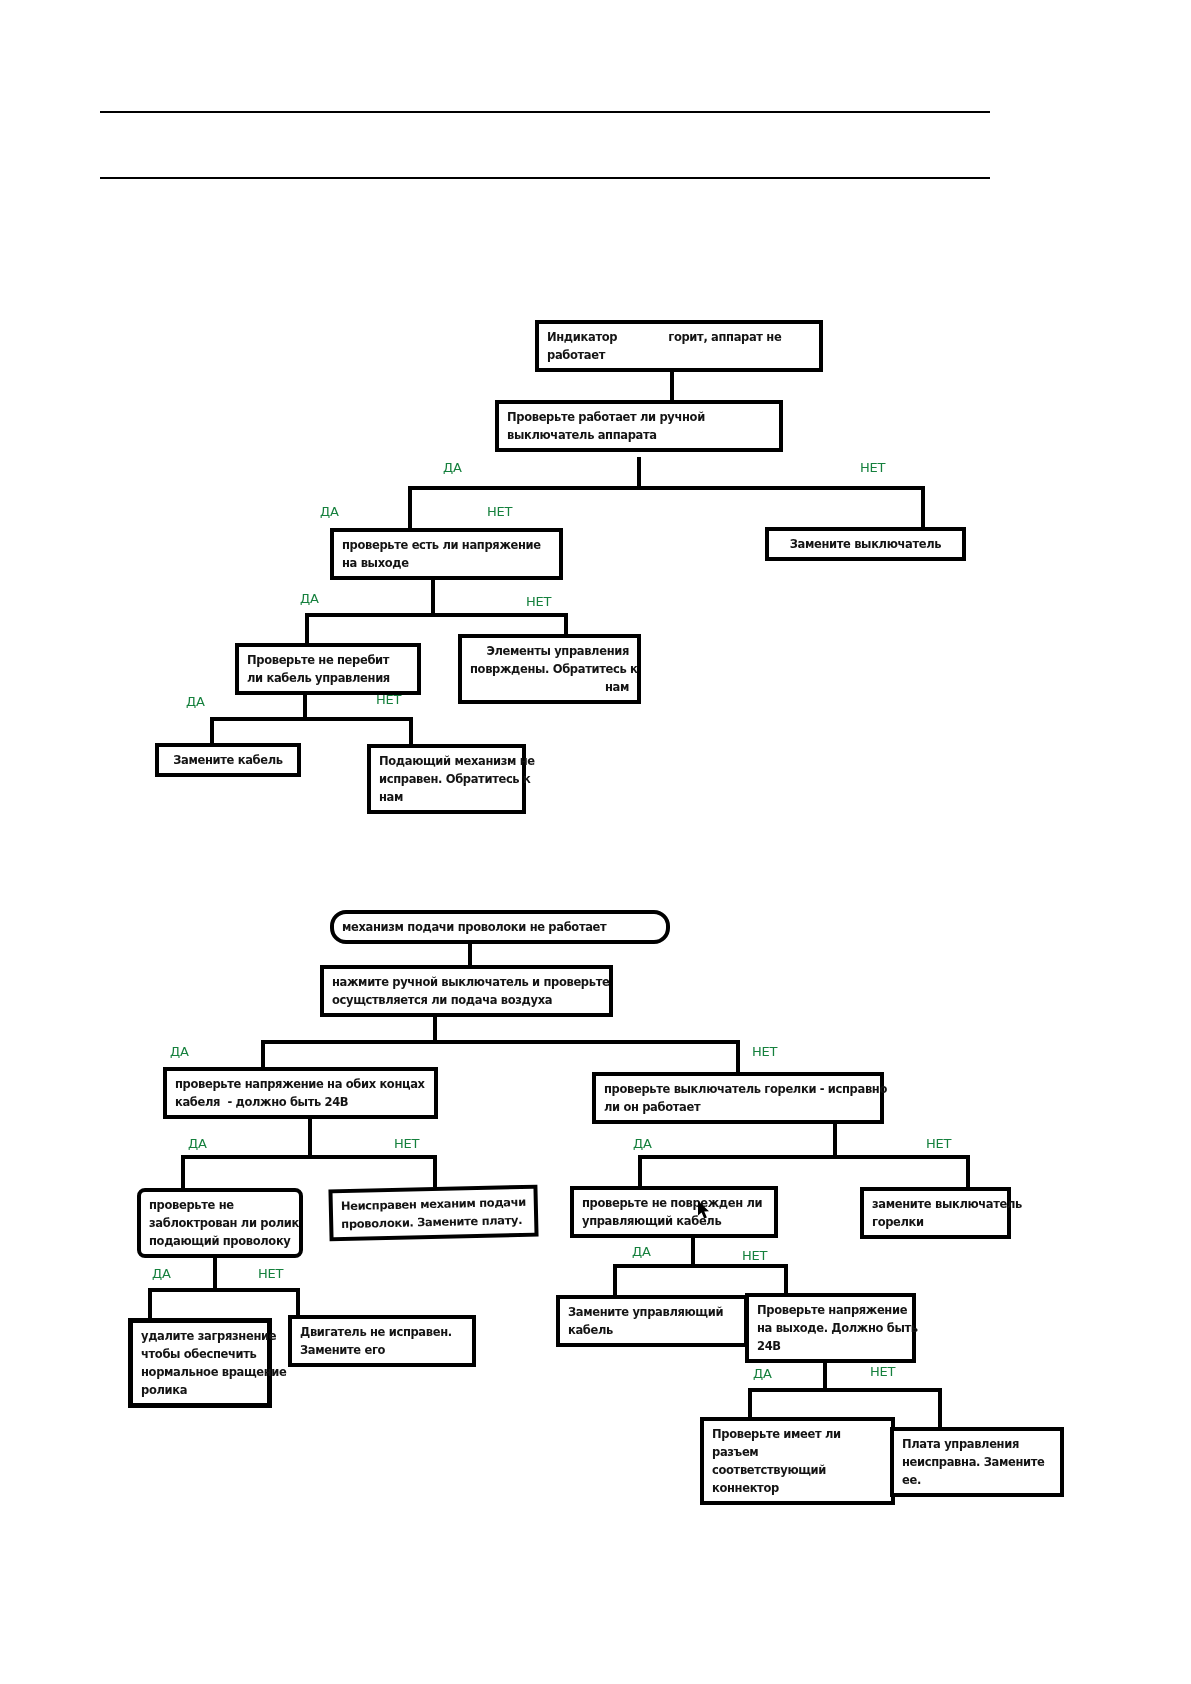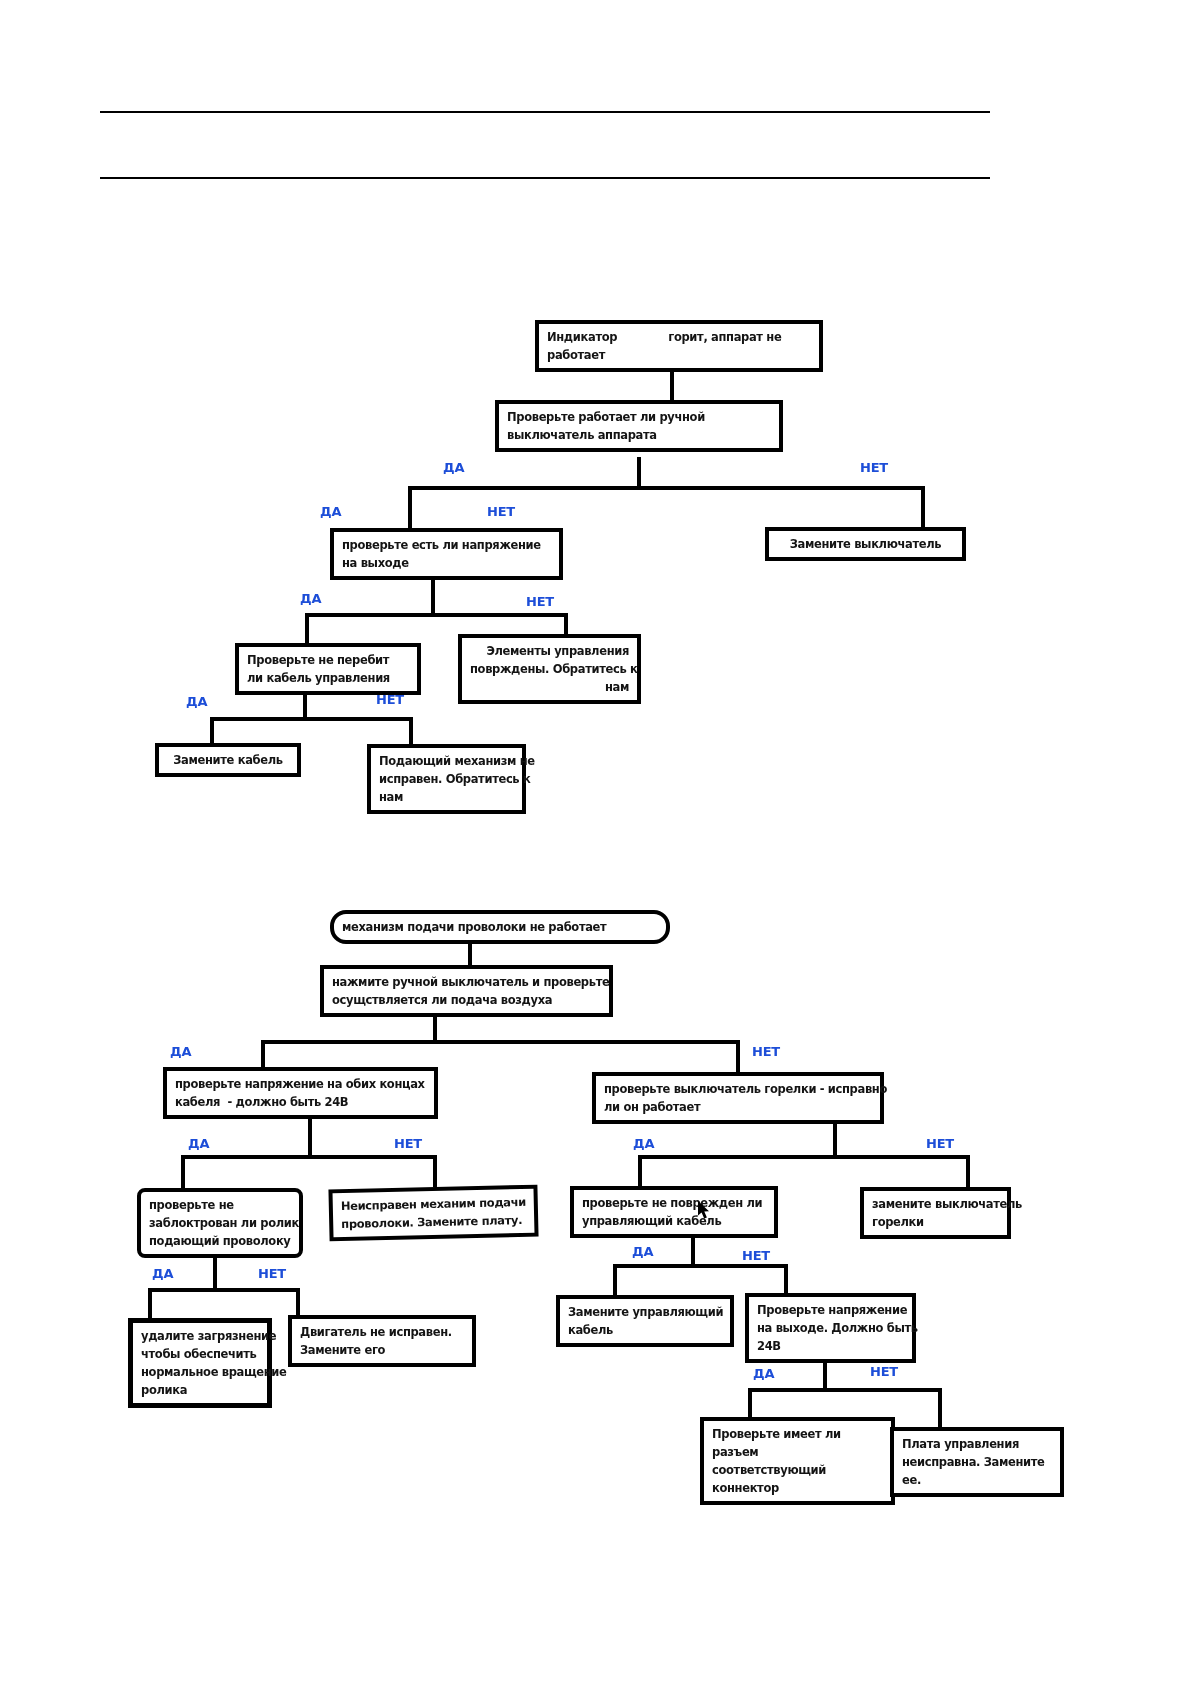--- a/index.html
+++ b/index.html
@@ -5,21 +5,21 @@
   html,body{margin:0;padding:0;background:#888;}
   .page{position:relative;width:1191px;height:1684px;background:#ffffff;margin:0 auto;overflow:hidden;
         font-family:"DejaVu Sans",sans-serif;}
   .rule{position:absolute;background:#000;height:2px;}
   .node{position:absolute;border:4px solid #000;background:#fff;box-sizing:border-box;
         font-weight:bold;font-size:11.5px;line-height:18px;letter-spacing:-0.35px;
         color:#141414;padding:4px 8px;white-space:pre;}
   .node.thick{border-width:5px;}
   .node.center{text-align:center;}
   .node.tilt{transform:rotate(-1.3deg);}
-  .lbl{position:absolute;font-weight:bold;font-size:13px;line-height:15px;color:#1d4ed8;letter-spacing:-0.2px;}
+  .lbl{position:absolute;font-weight:normal;font-size:13px;line-height:15px;color:#15803d;letter-spacing:-0.2px;}
   .vl{position:absolute;width:4px;background:#000;}
   .hl{position:absolute;height:4px;background:#000;}
   .cursor{position:absolute;}
 </style>
 </head>
 <body>
 
 <div class="page">
 
   <div class="rule" style="left:100px;top:111px;width:890px;"></div>
@@ -126,21 +126,21 @@
     <div class="node thick" style="left:128px;top:1318px;width:144px;">удалите загрязнение
 чтобы обеспечить
 нормальное вращение
 ролика</div>
     <div class="node" style="left:288px;top:1315px;width:188px;">Двигатель не исправен.
 Замените его</div>
     <div class="node" style="left:570px;top:1186px;width:208px;">проверьте не поврежден ли
 управляющий кабель</div>
     <div class="node" style="left:860px;top:1187px;width:151px;">замените выключатель
 горелки</div>
-    <div class="node" style="left:556px;top:1295px;width:178px;">Замените управляющий
+    <div class="node" style="left:556px;top:1295px;width:192px;">Замените управляющий
 кабель</div>
     <div class="node" style="left:745px;top:1293px;width:171px;">Проверьте напряжение
 на выходе. Должно быть
 24В</div>
     <div class="node" style="left:700px;top:1417px;width:195px;">Проверьте имеет ли
 разъем
 соответствующий
 коннектор</div>
     <div class="node" style="left:890px;top:1427px;width:174px;">Плата управления
 неисправна. Замените

